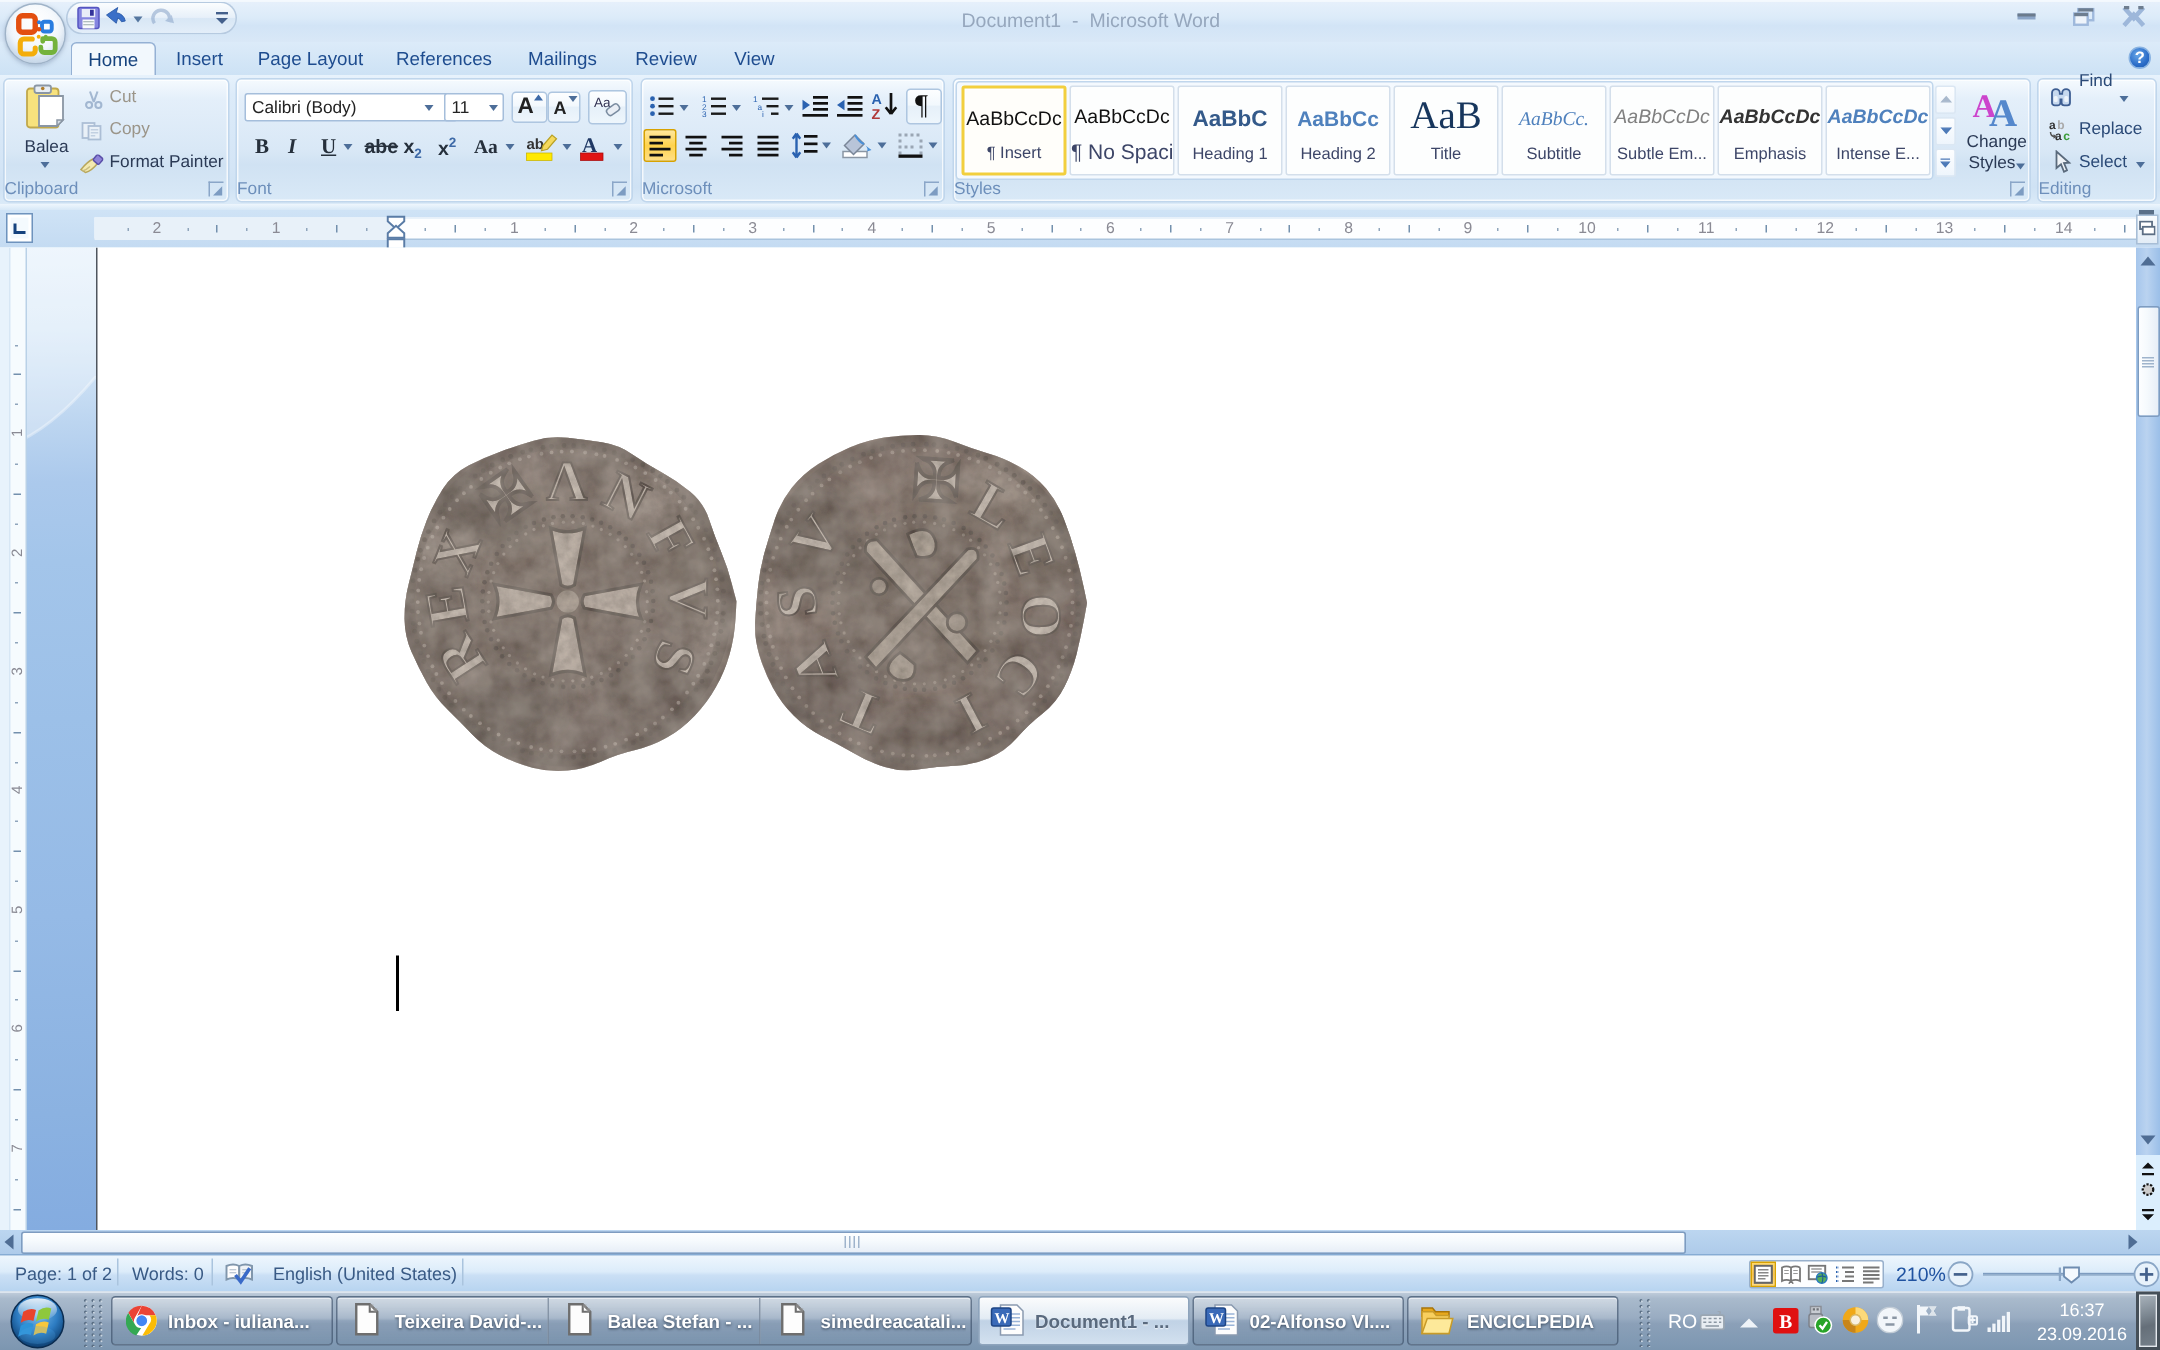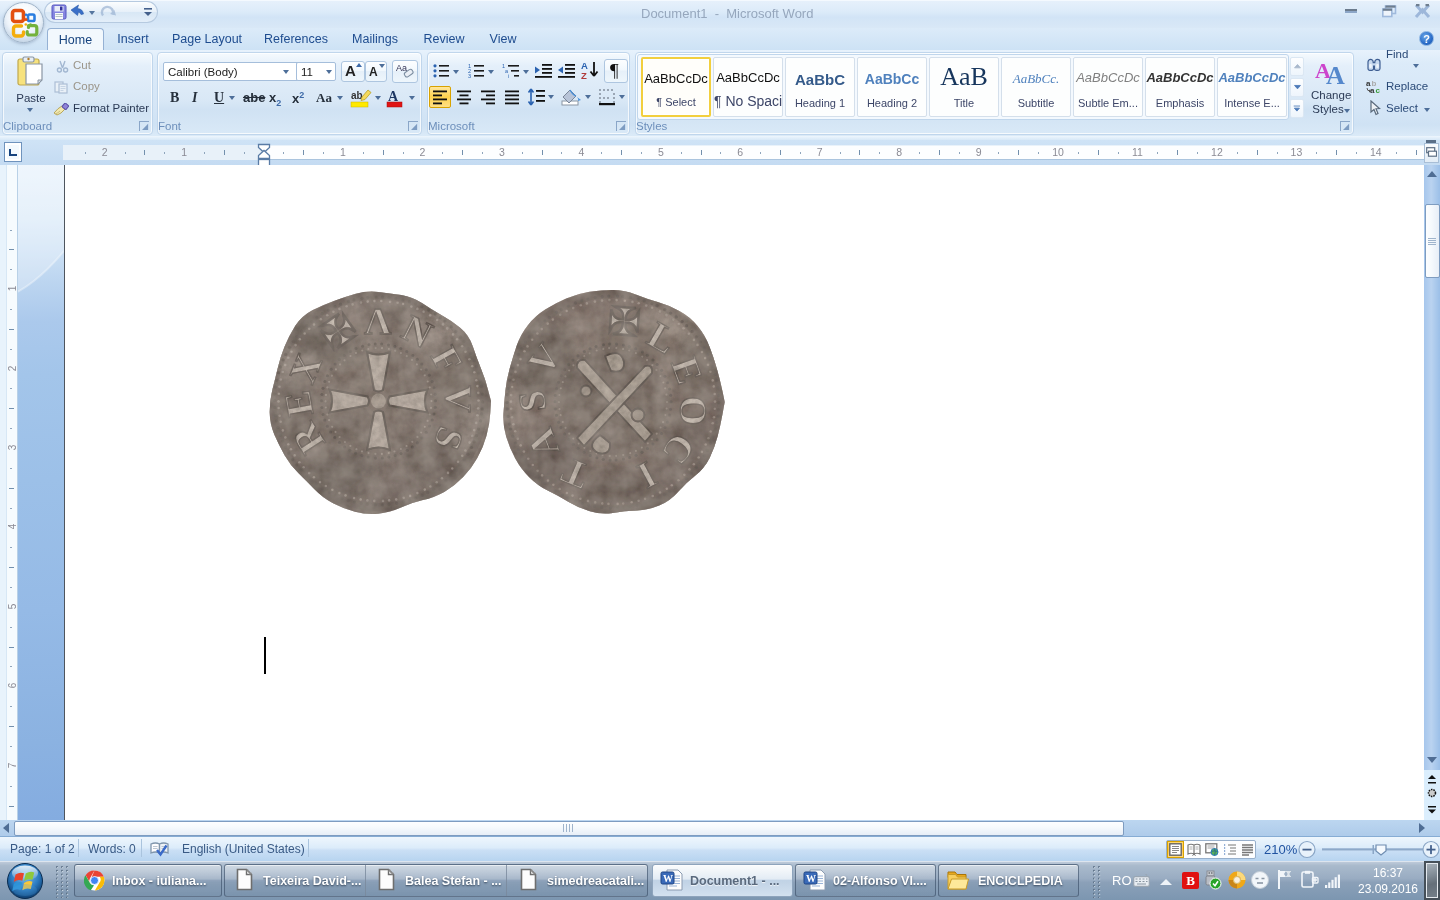--- a/index.html
+++ b/index.html
@@ -165,28 +165,31 @@
       <div class="dlauncher">◢</div>
     </div>
 <div class="group abs" style="left:427px;width:203px">
       <div class="glabel">Microsoft</div>
       <div class="dlauncher">◢</div>
     </div>
 <div class="group abs" style="left:635px;width:719px">
       <div class="glabel">Styles</div>
       <div class="dlauncher">◢</div>
     </div>
+<div class="group abs" style="left:1358px;width:80px">
+      <div class="glabel">Editing</div>
+    </div>
 <svg class="abs" style="left:16px;top:56px" width="30" height="32" viewBox="0 0 30 32">
 <rect x="2" y="3" width="21" height="26" rx="2" fill="#f7e27d" stroke="#c0a84c" stroke-width="1.2"></rect>
 <rect x="7" y="1" width="11" height="5" rx="1.5" fill="#e8eef4" stroke="#8a96a4" stroke-width="1.2"></rect>
 <circle cx="12.5" cy="3" r="1.2" fill="#b07d2c"></circle>
 <path d="M10 8 h16 l0 16 -4 4 -12 0 z" fill="#fff" stroke="#8a96a4" stroke-width="1.2"></path>
 <path d="M26 24 l-4 0 0 4 z" fill="#d7dee6" stroke="#8a96a4" stroke-width="1"></path>
 </svg>
-<div class="smalllbl" style="left:16px;top:92px;width:30px;text-align:center">Paste</div>
+<div class="smalllbl" style="left:16px;top:92px;width:30px;text-align:center">Balea</div>
 <div class="carr" style="left:27px;top:108px"></div>
 <svg class="abs" style="left:56px;top:60px" width="13" height="13" viewBox="0 0 13 13" opacity="0.75">
 <path d="M4 1 l2.5 7 M9 1 l-2.5 7" stroke="#8da5c4" stroke-width="1.4" fill="none"></path>
 <circle cx="3.4" cy="10" r="2" fill="none" stroke="#8da5c4" stroke-width="1.4"></circle>
 <circle cx="9.6" cy="10" r="2" fill="none" stroke="#8da5c4" stroke-width="1.4"></circle>
 </svg>
 <div class="greylbl" style="left:73px;top:59px">Cut</div>
 <svg class="abs" style="left:54px;top:81px" width="15" height="13" viewBox="0 0 15 13" opacity="0.75">
 <rect x="1" y="1" width="8" height="10" fill="#eef3f8" stroke="#9cb0ca" stroke-width="1.2"></rect>
 <rect x="5" y="3" width="8" height="9" fill="#eef3f8" stroke="#9cb0ca" stroke-width="1.2"></rect>
@@ -335,21 +338,21 @@
         <rect x="15" y="13" width="2" height="2"></rect>
 <rect x="5" y="9" width="2" height="2"></rect>
         <rect x="9" y="9" width="2" height="2"></rect>
       </g>
 <rect x="1" y="15" width="16" height="2.2" fill="#111"></rect>
 </svg>
 <div class="carr" style="left:619px;top:95px"></div>
 <div class="abs" style="left:637px;top:54px;width:652px;height:66px;border:1px solid #c0d6ec;border-radius:3px;background:#f4f9fe"></div>
 <div class="abs" style="left:641px;top:57px;width:70px;height:60px;border:2px solid #f2cf3e;box-shadow:0 0 0 1px #fff inset;background:#fffefa;border-radius:2px;text-align:center;overflow:hidden">
 <div style="font-size:13px;color:#111;margin-top:13px;white-space:nowrap;line-height:1">AaBbCcDc</div>
-<div style="font-size:11px;color:#3d4668;position:absolute;bottom:7px;left:0;right:0;white-space:nowrap">¶ Select</div>
+<div style="font-size:11px;color:#3d4668;position:absolute;bottom:7px;left:0;right:0;white-space:nowrap">¶ Insert</div>
     </div>
 <div class="abs" style="left:713px;top:57px;width:70px;height:60px;border:1px solid #d4dfeb;background:#fdfefe;border-radius:2px;text-align:center;overflow:hidden">
 <div style="font-size:13px;color:#111;margin-top:13px;white-space:nowrap;line-height:1">AaBbCcDc</div>
 <div style="font-size:14px;color:#3d4668;position:absolute;bottom:7px;left:0;right:0;white-space:nowrap">¶ No Spaci...</div>
     </div>
 <div class="abs" style="left:785px;top:57px;width:70px;height:60px;border:1px solid #d4dfeb;background:#fdfefe;border-radius:2px;text-align:center;overflow:hidden">
 <div style="font-size:13px;color:#345a8a;font-weight:bold;font-size:15px;margin-top:14px;white-space:nowrap;line-height:1">AaBbC</div>
 <div style="font-size:11px;color:#3d4668;position:absolute;bottom:7px;left:0;right:0;white-space:nowrap">Heading 1</div>
     </div>
 <div class="abs" style="left:857px;top:57px;width:70px;height:60px;border:1px solid #d4dfeb;background:#fdfefe;border-radius:2px;text-align:center;overflow:hidden">

